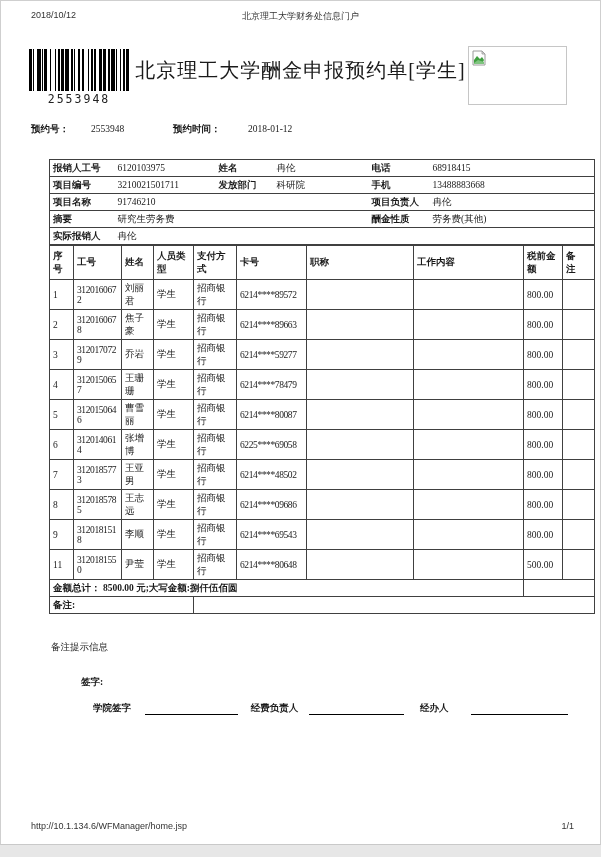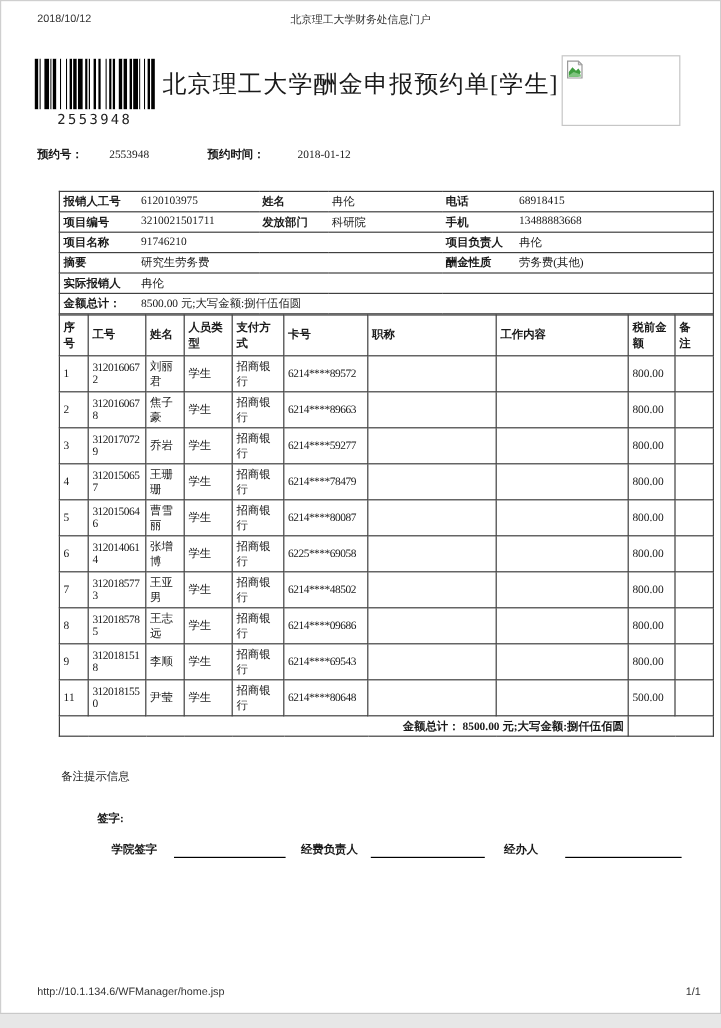--- a/index.html
+++ b/index.html
@@ -36,31 +36,31 @@
   td, th { border:1px solid #404040; font-size:9.5px; font-weight:normal; text-align:left; vertical-align:middle; padding:1px 3px; overflow:hidden; }
   .info-table td { border-left:none; border-right:none; height:17px; }
   .info-table td:first-child { border-left:1px solid #404040; }
   .info-table td:last-child { border-right:1px solid #404040; }
   .info-table .lbl { font-weight:bold; }
 
   .pay-table th { font-weight:bold; height:34px; word-break:break-all; padding:2px 3px; }
   .pay-table td { height:30px; word-break:break-all; }
   .pay-table .w1ch { display:inline-block; width:11px; word-break:break-all; }
   .c-no { } .c-id, .c-card { letter-spacing:-0.4px;margin-top:36px; }
-  .totals-row td { height:17px; font-weight:bold; text-align:right; word-break:normal; }
+  .totals-row td { height:17px; font-weight:bold; text-align:left; word-break:normal; }
   .remark-row td { height:17px; word-break:normal; }
   .remark-row .lbl { font-weight:bold; text-align:left; }
 
   .hint { margin-top:27px; font-weight:normal; padding-left:2px; }
   .sign-heading { margin-top:22px; margin-left:32px; font-weight:bold; }
   .sign-row { margin-top:13px; white-space:nowrap; }
   .sign-row .s-lbl { font-weight:bold; display:inline-block; }
   .sign-line { display:inline-block; height:12px; border-bottom:1px solid #000; vertical-align:bottom; }
 
-  .doc-footer { position:absolute; top:820px; left:30px; right:16px; display:flex; justify-content:space-between; font-family:"Liberation Sans","DejaVu Sans",sans-serif; font-size:9px; color:#333; }
+  .doc-footer { position:absolute; top:820px; left:30px; right:26px; display:flex; justify-content:space-between; font-family:"Liberation Sans","DejaVu Sans",sans-serif; font-size:9px; color:#333; }
 </style>
 </head>
 <body>
 
 <div class="page">
 
   <div class="doc-header">
     <span class="hd-date">2018/10/12</span>
     <span class="hd-portal">北京理工大学财务处信息门户</span>
     <span class="hd-spacer"></span>
@@ -172,24 +172,20 @@
       </tr>
       <tr>
         <td class="lbl">摘要</td>
         <td colspan="3">研究生劳务费</td>
         <td class="lbl">酬金性质</td>
         <td>劳务费(其他)</td>
       </tr>
       <tr>
         <td class="lbl">实际报销人</td>
         <td colspan="5">冉伦</td>
-      </tr>
-      <tr>
-        <td class="lbl">金额总计：</td>
-        <td colspan="5">8500.00 元;大写金额:捌仟伍佰圆</td>
       </tr>
     </tbody>
       </table>
 
     <table class="pay-table">
       <colgroup>
           <col style="width:24px">
           <col style="width:48px">
           <col style="width:32px">
           <col style="width:40px">
@@ -334,20 +330,24 @@
             <td class="c-work"></td>
             <td class="c-amount">500.00</td>
             <td class="c-note"></td>
           </tr>
         </tbody>
       <tbody>
         <tr class="totals-row">
           <td colspan="8">金额总计： 8500.00 元;大写金额:捌仟伍佰圆</td>
           <td colspan="2"></td>
         </tr>
+        <tr class="remark-row">
+          <td colspan="4" class="lbl">备注:</td>
+          <td colspan="6"></td>
+        </tr>
       </tbody>
     </table>
 
     <div class="hint">备注提示信息</div>
 
     <div class="sign-heading">签字:</div>
 
     <div class="sign-row">
       <span class="s-lbl" style="margin-left:44px">学院签字</span>
       <span class="sign-line" style="margin-left:12px;width:93px"></span>

